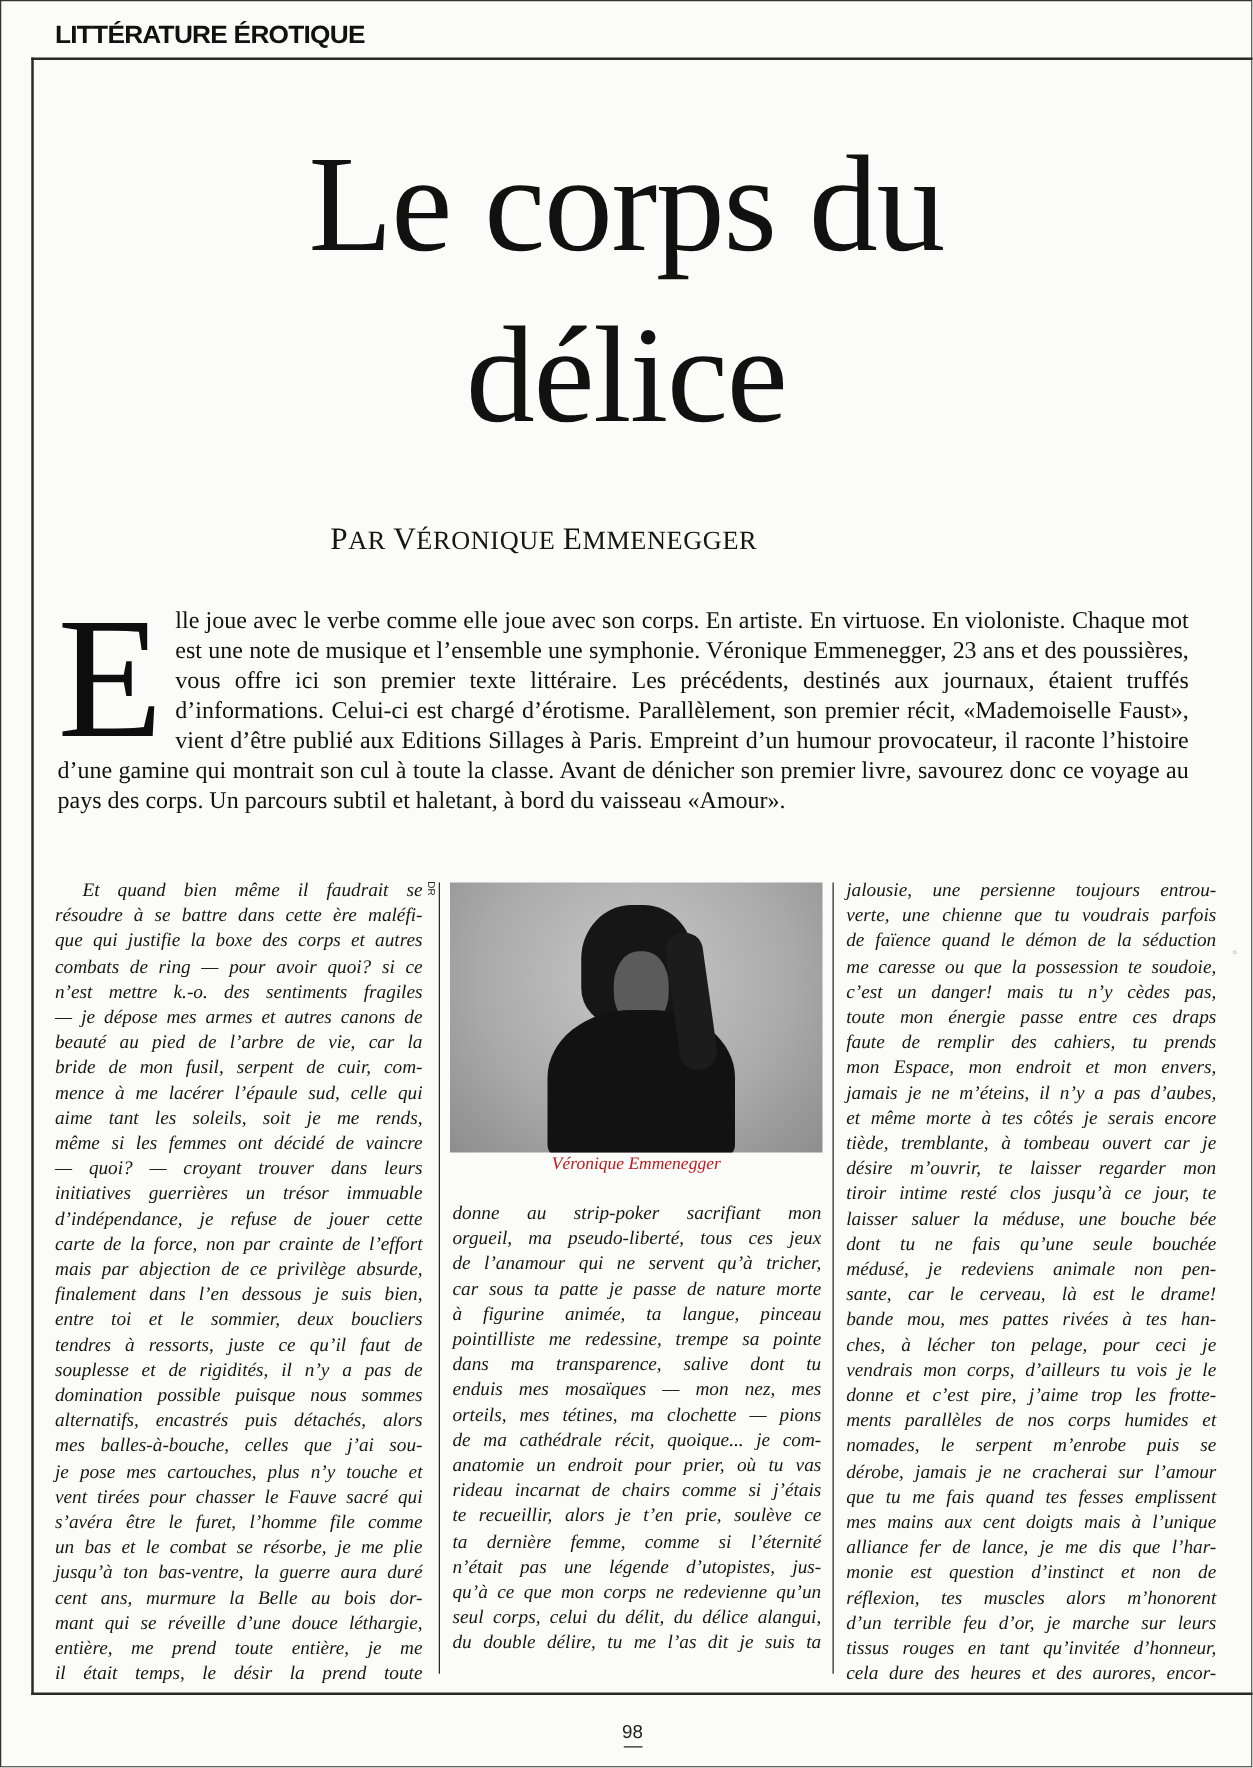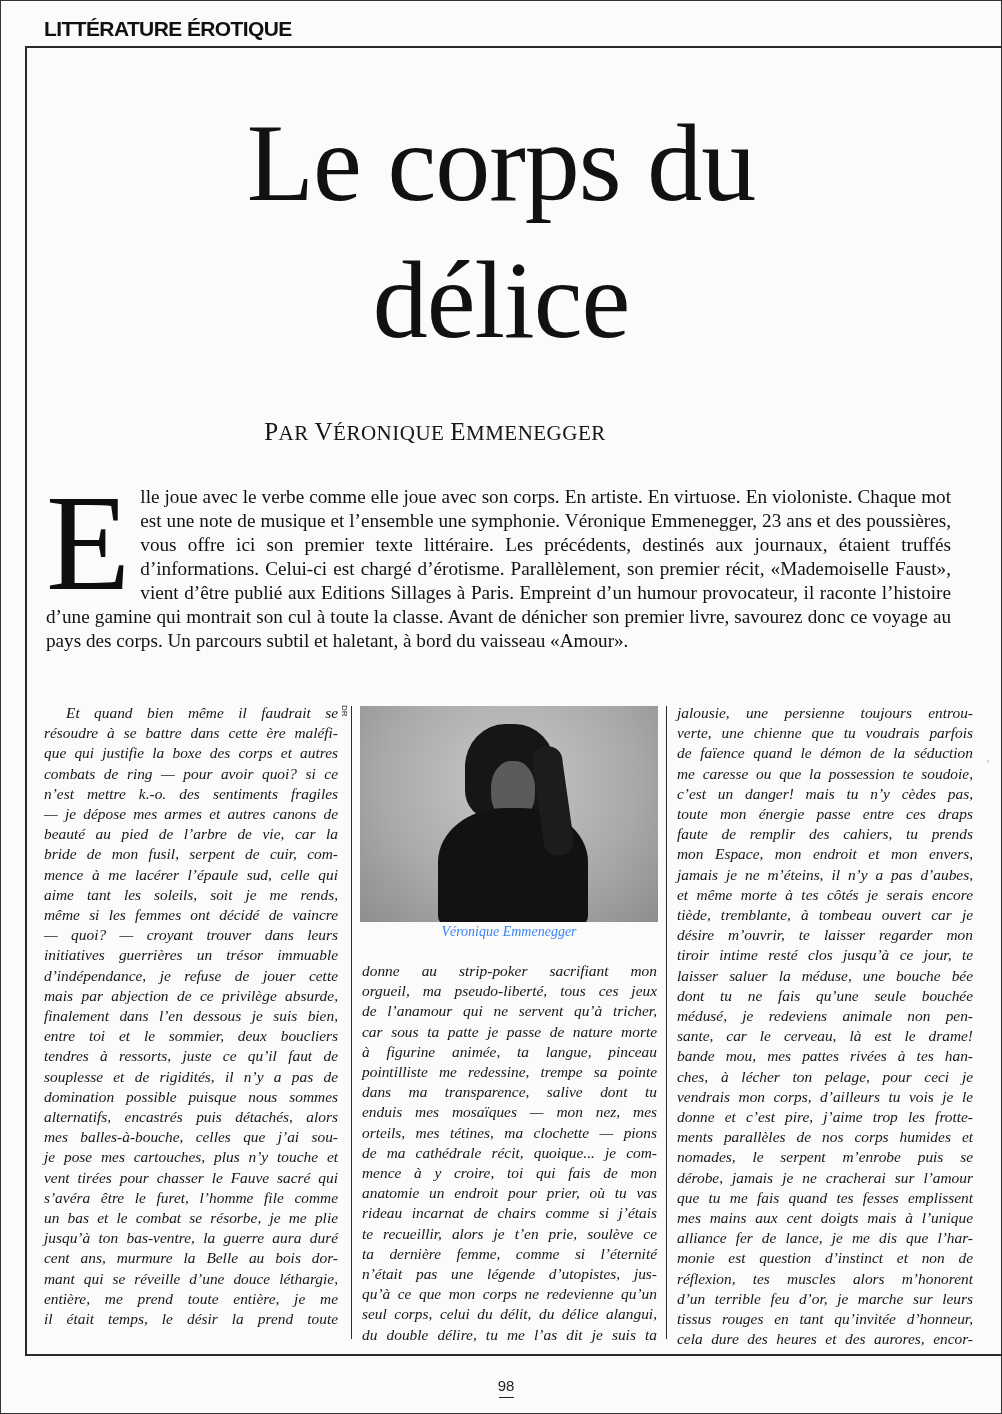--- a/index.html
+++ b/index.html
@@ -55,21 +55,21 @@
   .photo .hair { position: absolute; left: 105px; top: 18px; width: 90px; height: 95px; background: #161616; border-radius: 45% 45% 30% 30%; }
   .photo .face { position: absolute; left: 131px; top: 55px; width: 44px; height: 60px; background: #5b5b5b; border-radius: 45%; }
   .photo .body { position: absolute; left: 78px; top: 102px; width: 150px; height: 120px; background: #121212; border-radius: 45% 45% 10% 10%; }
   .photo .arm { position: absolute; left: 178px; top: 40px; width: 30px; height: 110px; background: #1c1c1c; border-radius: 14px; transform: rotate(-8deg); }
   .credit {
     position: absolute; left: 349px; top: 705px; font-family: "Liberation Sans", sans-serif;
     font-size: 8px; transform: rotate(90deg); transform-origin: left top; color: #222;
   }
   .caption {
     position: absolute; left: 360px; top: 924px; width: 298px; text-align: center;
-    font-style: italic; font-size: 14px; color: #3b82f6;
+    font-style: italic; font-size: 14px; color: #b91c1c;
   }
   .page-number {
     position: absolute; left: 0; width: 1012px; top: 1377px; text-align: center;
     font-family: "Liberation Sans", sans-serif; font-size: 15px; color: #222;
   }
   .page-underline { position: absolute; left: 499px; top: 1397px; width: 15px; height: 1px; background: #222; }
   .speck { position: absolute; left: 986px; top: 758px; font-size: 9px; color: #aaa; }
 </style>
 </head>
 <body>
@@ -102,20 +102,21 @@
     <span class="line">n’est mettre k.-o. des sentiments fragiles</span>
     <span class="line">— je dépose mes armes et autres canons de</span>
     <span class="line">beauté au pied de l’arbre de vie, car la</span>
     <span class="line">bride de mon fusil, serpent de cuir, com-</span>
     <span class="line">mence à me lacérer l’épaule sud, celle qui</span>
     <span class="line">aime tant les soleils, soit je me rends,</span>
     <span class="line">même si les femmes ont décidé de vaincre</span>
     <span class="line">— quoi? — croyant trouver dans leurs</span>
     <span class="line">initiatives guerrières un trésor immuable</span>
     <span class="line">d’indépendance, je refuse de jouer cette</span>
+    <span class="line">carte de la force, non par crainte de l’effort</span>
     <span class="line">mais par abjection de ce privilège absurde,</span>
     <span class="line">finalement dans l’en dessous je suis bien,</span>
     <span class="line">entre toi et le sommier, deux boucliers</span>
     <span class="line">tendres à ressorts, juste ce qu’il faut de</span>
     <span class="line">souplesse et de rigidités, il n’y a pas de</span>
     <span class="line">domination possible puisque nous sommes</span>
     <span class="line">alternatifs, encastrés puis détachés, alors</span>
     <span class="line">mes balles-à-bouche, celles que j’ai sou-</span>
     <span class="line">je pose mes cartouches, plus n’y touche et</span>
     <span class="line">vent tirées pour chasser le Fauve sacré qui</span>
@@ -143,21 +144,20 @@
     <span class="line">donne au strip-poker sacrifiant mon</span>
     <span class="line">orgueil, ma pseudo-liberté, tous ces jeux</span>
     <span class="line">de l’anamour qui ne servent qu’à tricher,</span>
     <span class="line">car sous ta patte je passe de nature morte</span>
     <span class="line">à figurine animée, ta langue, pinceau</span>
     <span class="line">pointilliste me redessine, trempe sa pointe</span>
     <span class="line">dans ma transparence, salive dont tu</span>
     <span class="line">enduis mes mosaïques — mon nez, mes</span>
     <span class="line">orteils, mes tétines, ma clochette — pions</span>
     <span class="line">de ma cathédrale récit, quoique... je com-</span>
-    <span class="line">mence à y croire, toi qui fais de mon</span>
     <span class="line">anatomie un endroit pour prier, où tu vas</span>
     <span class="line">rideau incarnat de chairs comme si j’étais</span>
     <span class="line">te recueillir, alors je t’en prie, soulève ce</span>
     <span class="line">ta dernière femme, comme si l’éternité</span>
     <span class="line">n’était pas une légende d’utopistes, jus-</span>
     <span class="line">qu’à ce que mon corps ne redevienne qu’un</span>
     <span class="line">seul corps, celui du délit, du délice alangui,</span>
     <span class="line">du double délire, tu me l’as dit je suis ta</span>
   </div>
 

